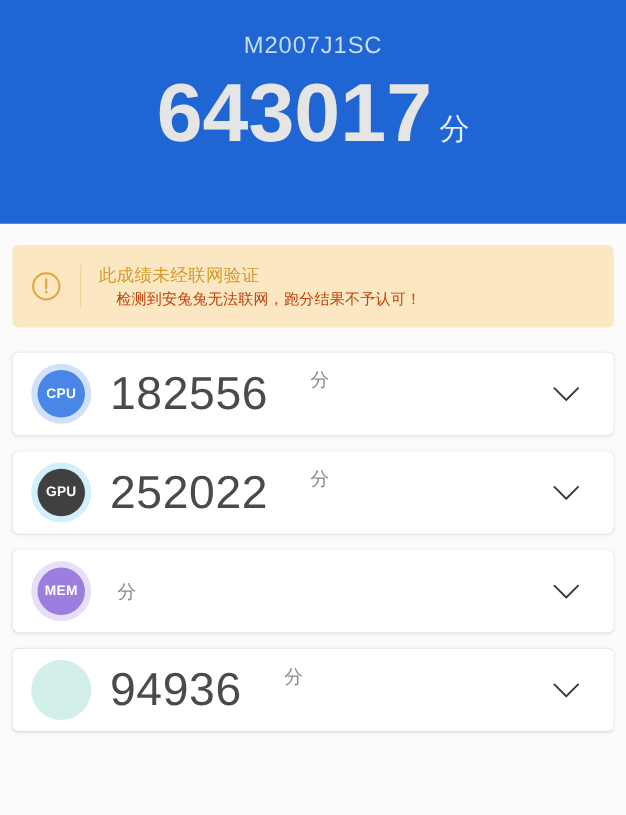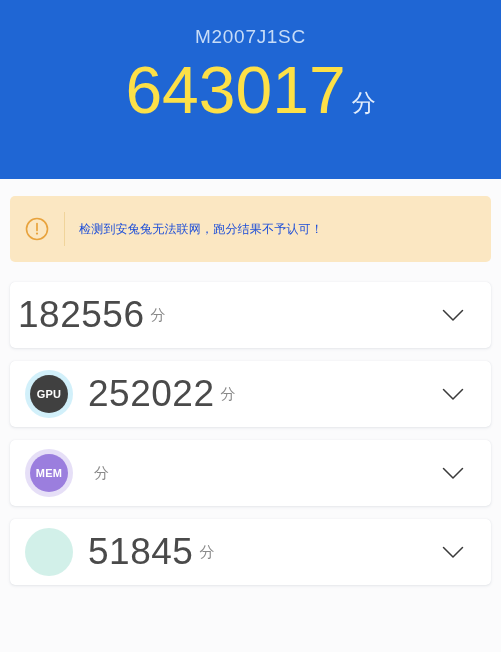--- a/index.html
+++ b/index.html
@@ -49,22 +49,22 @@
     position: absolute;
     top: 57px;
     left: 0;
     width: 501px;
     text-align: center;
     white-space: nowrap;
   }
   .total-score {
     font-size: 66px;
     line-height: 66px;
-    font-weight: 400;
-    color: #fde047;
+    font-weight: 700;
+    color: #e5e5e5;
     letter-spacing: 0px;
     vertical-align: baseline;
   }
   .total-unit {
     font-size: 24px;
     color: #e4eefb;
     margin-left: 6px;
     vertical-align: baseline;
     position: relative;
     top: -2px;
@@ -106,24 +106,25 @@
   }
   .warn-line1 {
     font-size: 14px;
     color: #d69a2b;
     line-height: 20px;
     font-weight: 400;
     letter-spacing: 0.3px;
   }
   .warn-line2 {
     font-size: 12px;
-    color: #1d4ed8;
+    color: #c2410c;
     line-height: 18px;
     font-weight: 400;
     letter-spacing: 0.2px;
+    margin-left: 14px;
   }
 
   
   .cards {
     position: absolute;
     left: 0;
     top: 282px;
     width: 501px;
   }
   .card {
@@ -167,21 +168,22 @@
     justify-content: center;
     color: #ffffff;
     font-size: 11px;
     font-weight: bold;
     letter-spacing: 0.2px;
   }
   .score-wrap {
     margin-left: 8px;
     white-space: nowrap;
     display: flex;
-    align-items: center;
+    align-items: flex-start;
+    gap: 28px;
   }
   .score-value {
     font-size: 37px;
     line-height: 40px;
     color: #4a4a4a;
     font-weight: 400;
     letter-spacing: 0.5px;
   }
   .score-unit {
     font-size: 15px;
@@ -216,27 +218,34 @@
   <div class="warning">
     <div class="warn-icon">
       <svg width="26" height="26" viewBox="0 0 26 26">
         <circle cx="13" cy="13" r="10.5" fill="none" stroke="#e8a33d" stroke-width="1.6"></circle>
         <line x1="13" y1="7.5" x2="13" y2="14.5" stroke="#e8a33d" stroke-width="1.7" stroke-linecap="round"></line>
         <circle cx="13" cy="17.6" r="1.1" fill="#e8a33d"></circle>
       </svg>
     </div>
     <div class="warn-divider"></div>
     <div class="warn-text">
+      <div class="warn-line1">此成绩未经联网验证</div>
       <div class="warn-line2">检测到安兔兔无法联网，跑分结果不予认可！</div>
     </div>
   </div>
 
   <div class="cards">
 
     <div class="card">
+      <div class="badge-wrap">
+        <div class="badge-halo" style="background:#4a86e8"></div>
+        <div class="badge" style="background:#4a86e8">
+          <span>CPU</span>
+        </div>
+      </div>
       <div class="score-wrap">
         <span class="score-value">182556</span>
         <span class="score-unit">分</span>
       </div>
       <div class="chevron">
         <svg width="22" height="13" viewBox="0 0 22 13">
           <polyline points="1.5,1.5 11,11 20.5,1.5" fill="none" stroke="#3a3a3a" stroke-width="1.5" stroke-linecap="round" stroke-linejoin="round"></polyline>
         </svg>
       </div>
     </div>
@@ -274,21 +283,21 @@
           <polyline points="1.5,1.5 11,11 20.5,1.5" fill="none" stroke="#3a3a3a" stroke-width="1.5" stroke-linecap="round" stroke-linejoin="round"></polyline>
         </svg>
       </div>
     </div>
 
     <div class="card">
       <div class="badge-wrap">
         <div class="badge-halo" style="background:#4dc4a8"></div>
       </div>
       <div class="score-wrap">
-        <span class="score-value">51845</span>
+        <span class="score-value">94936</span>
         <span class="score-unit">分</span>
       </div>
       <div class="chevron">
         <svg width="22" height="13" viewBox="0 0 22 13">
           <polyline points="1.5,1.5 11,11 20.5,1.5" fill="none" stroke="#3a3a3a" stroke-width="1.5" stroke-linecap="round" stroke-linejoin="round"></polyline>
         </svg>
       </div>
     </div>
 
   </div>

